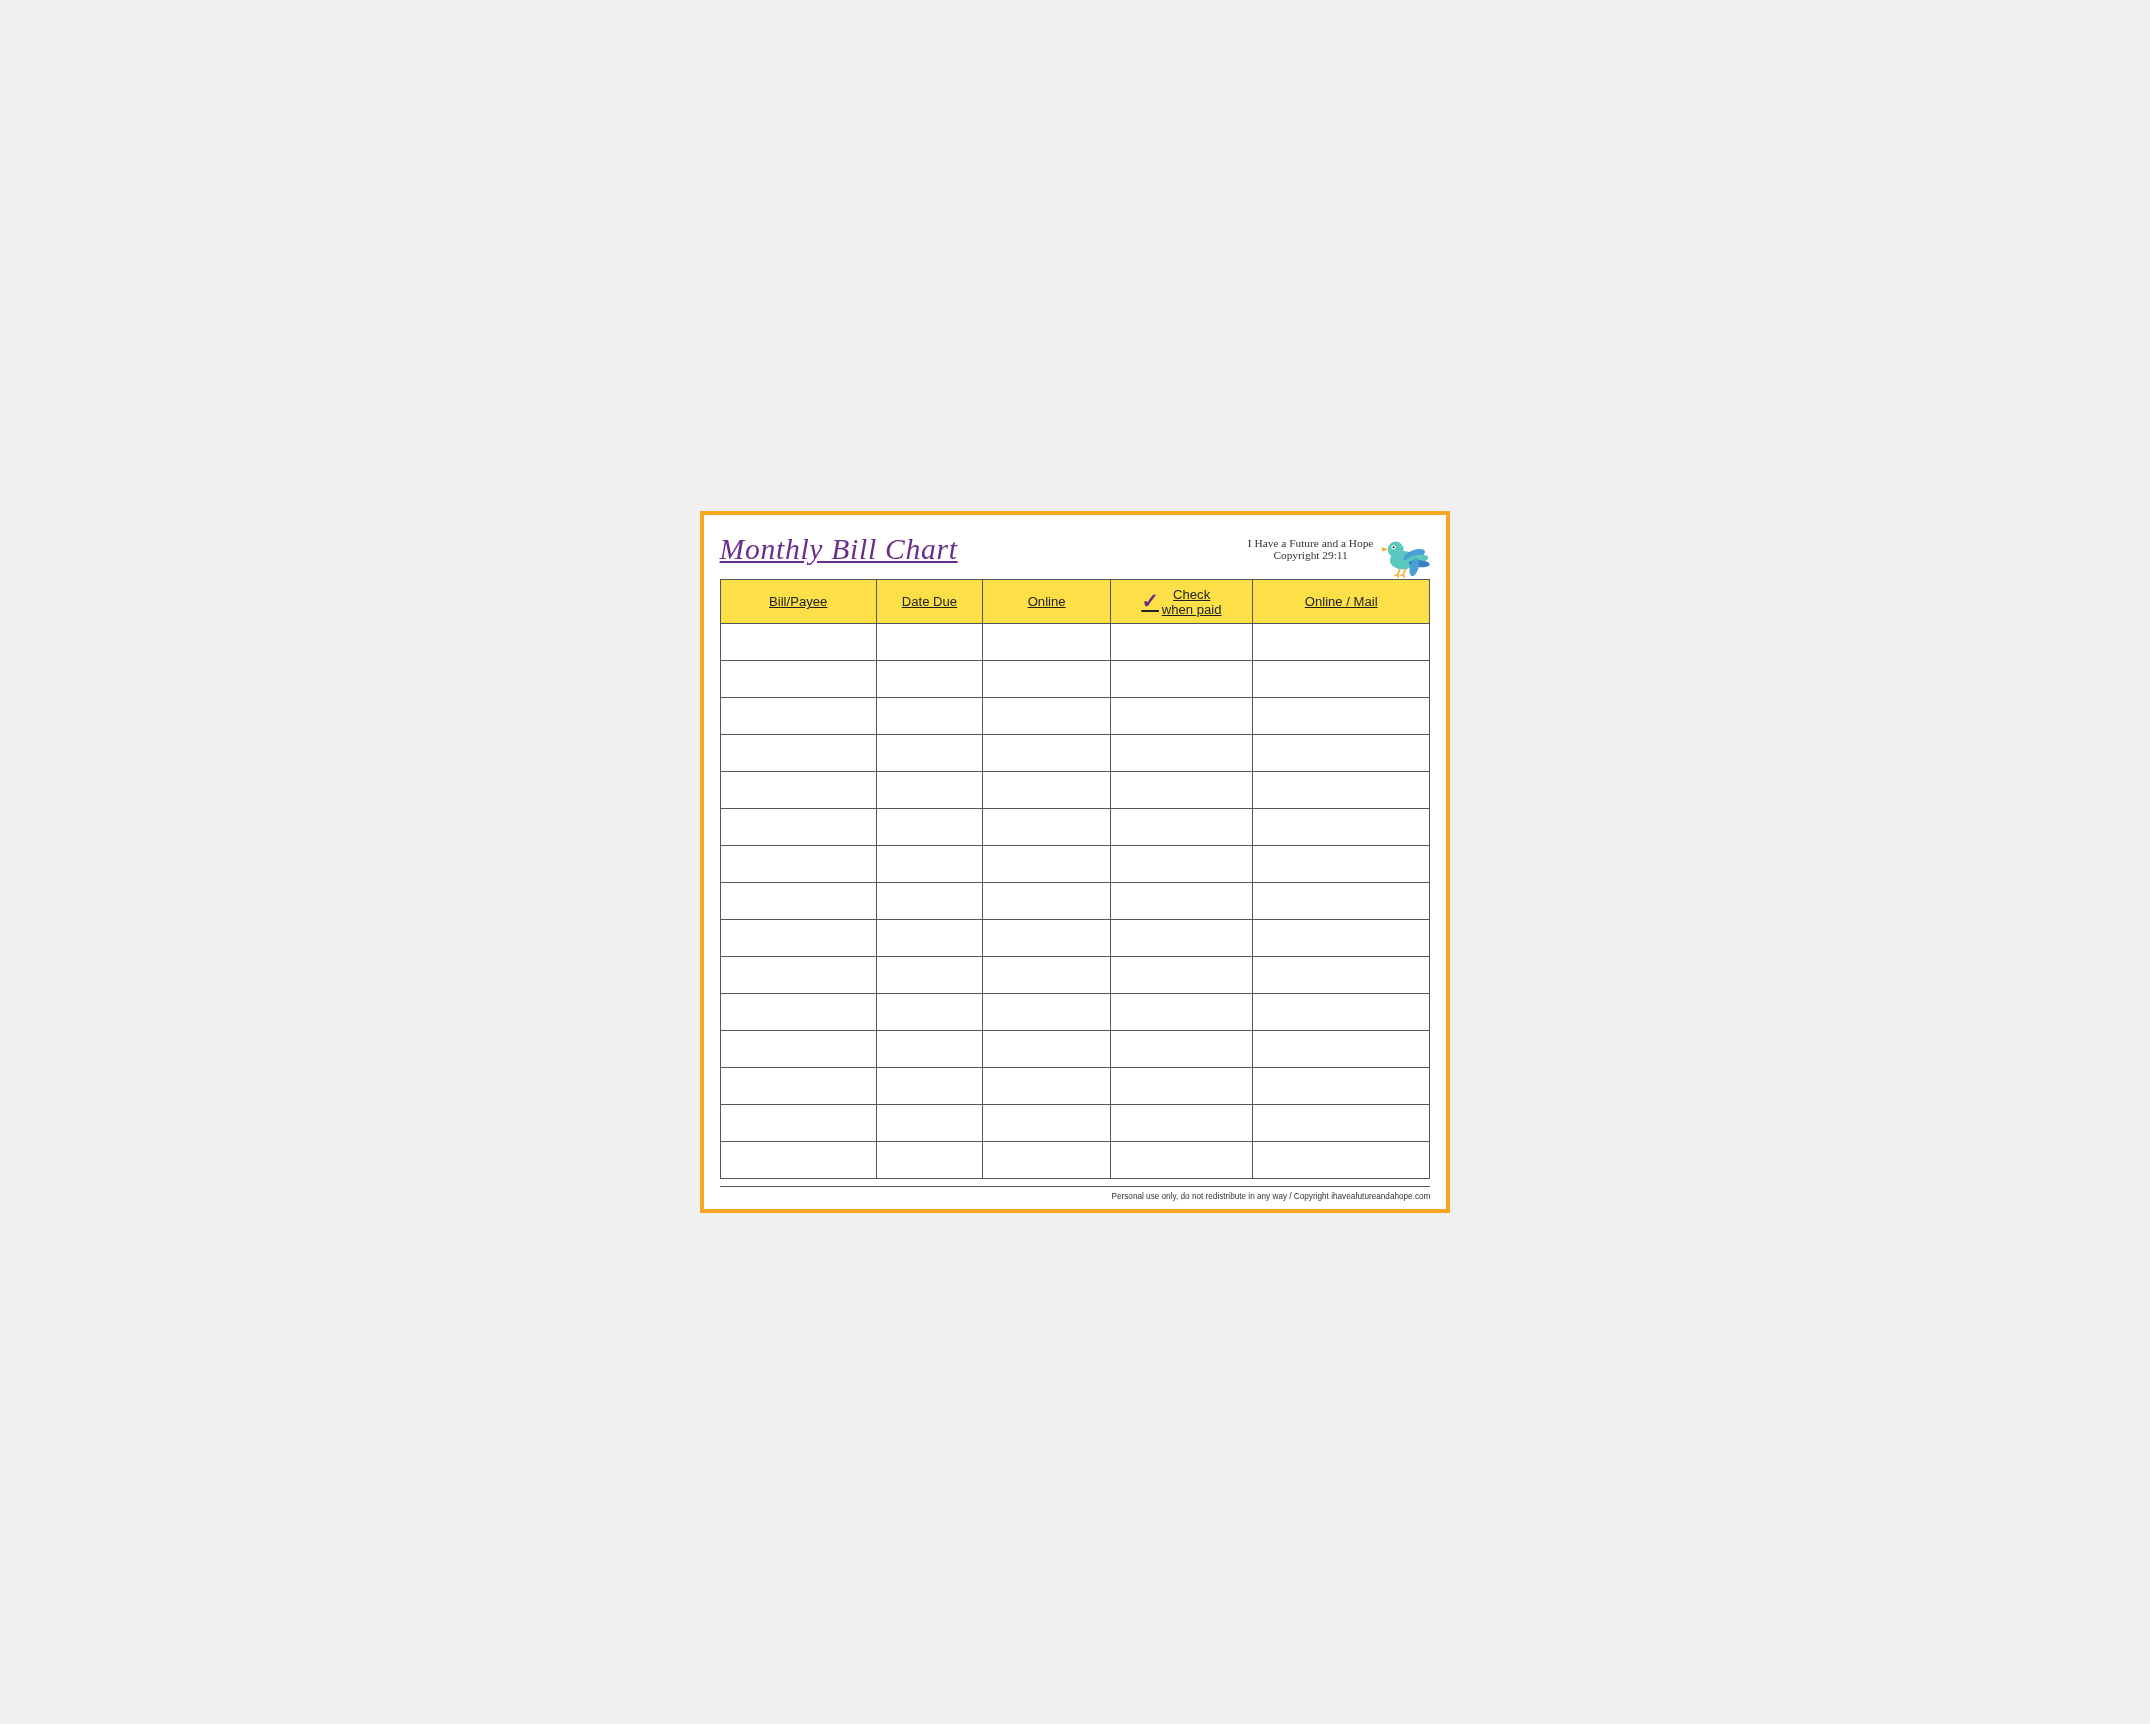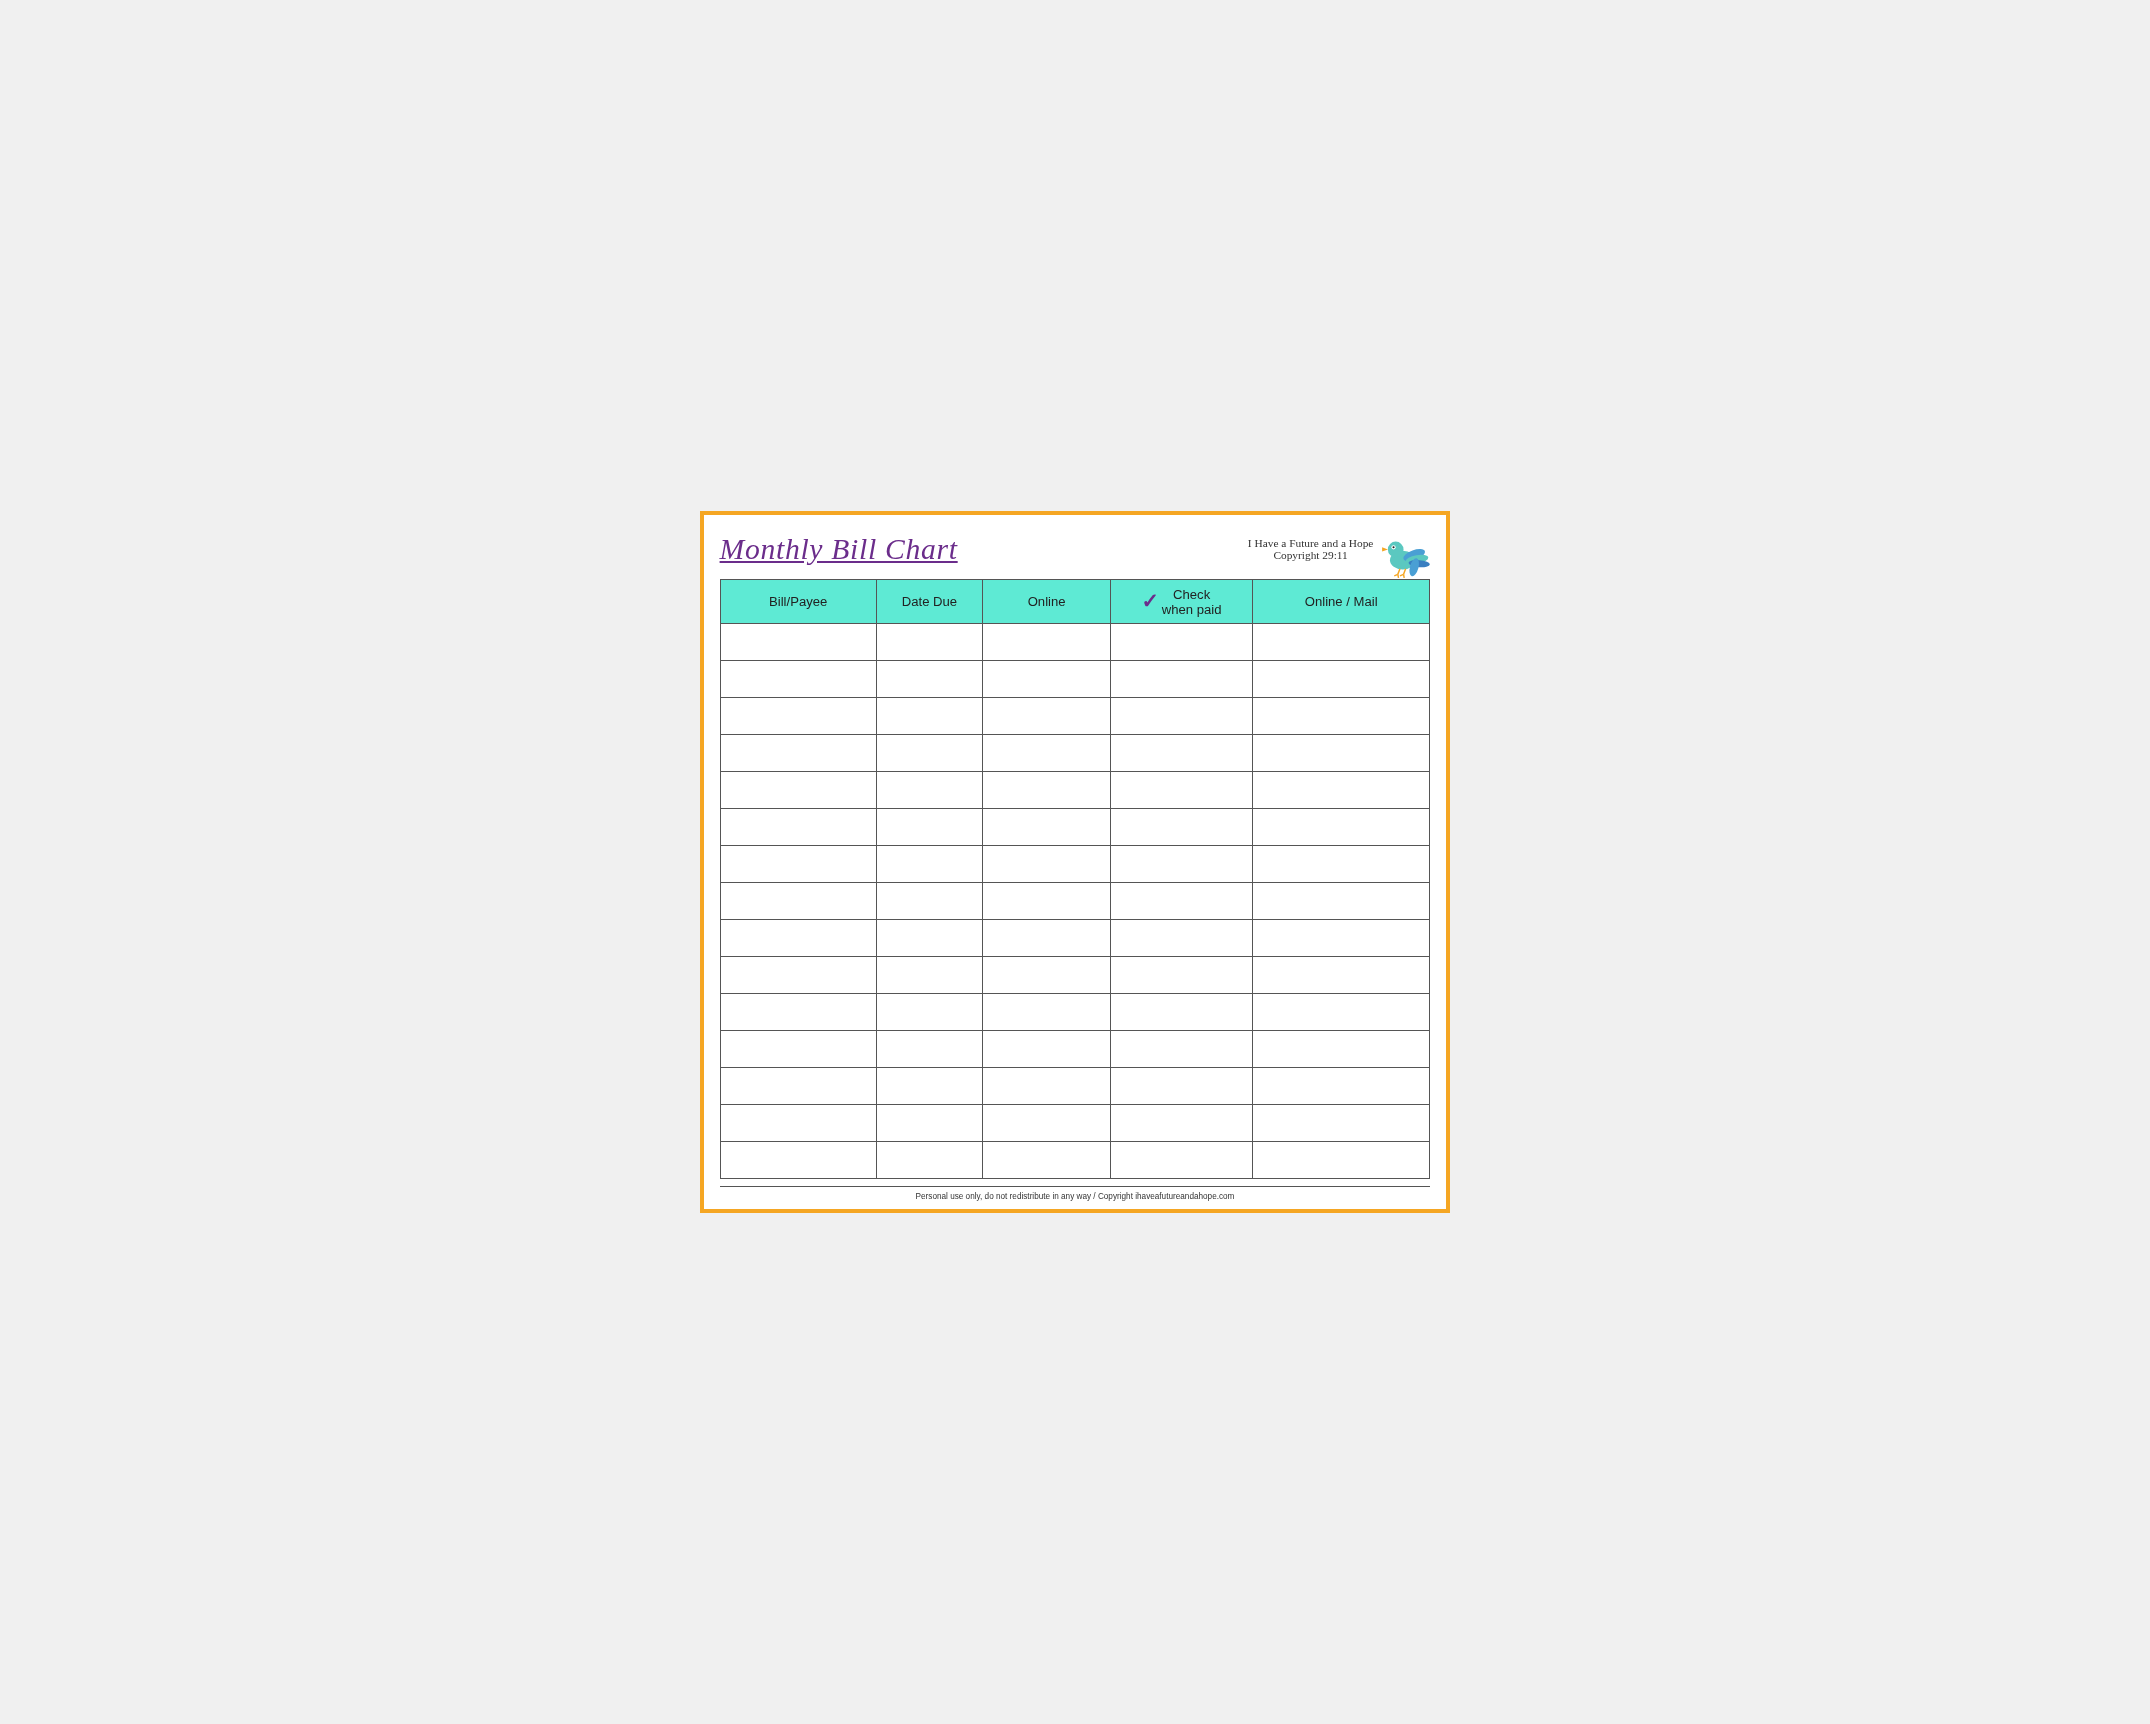--- a/index.html
+++ b/index.html
@@ -74,21 +74,22 @@
       text-align: center;
       vertical-align: middle;
       padding: 4.3px 2.8px;
     }
 
     .bill-table th {
       font-size: 1.15em;
       font-weight: normal;
       color: #222;
       height: 44px;
-      background: #5eead4;
+      background: #fde047;
+      text-decoration: underline;
     }
 
     .bill-table td {
       height: 37px;
       background: #fff;
     }
 
     .col-bill { width: 22%; }
     .col-date { width: 15%; }
     .col-amount { width: 18%; }
@@ -104,21 +105,21 @@
 
     .checkmark {
       color: #6b2d8b;
       font-size: 1.6em;
       font-weight: bold;
       line-height: 1;
     }
 
     
     .footer {
-      text-align: center;
+      text-align: right;
       font-size: 0.72em;
       color: #333;
       border-top: 1.1px solid #555;
       padding-top: 4.3px;
       margin-top: 2.8px;
     }
   </style>
 </head>
 <body>
 

